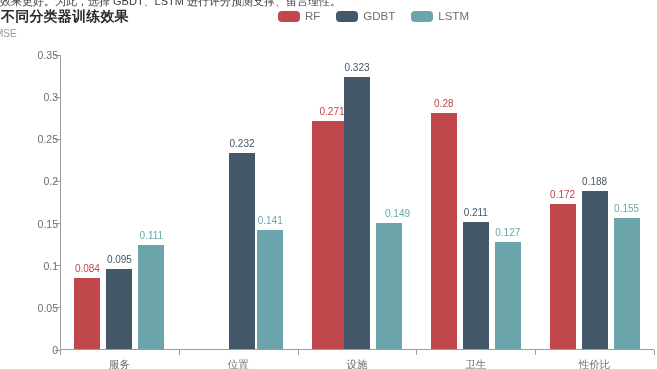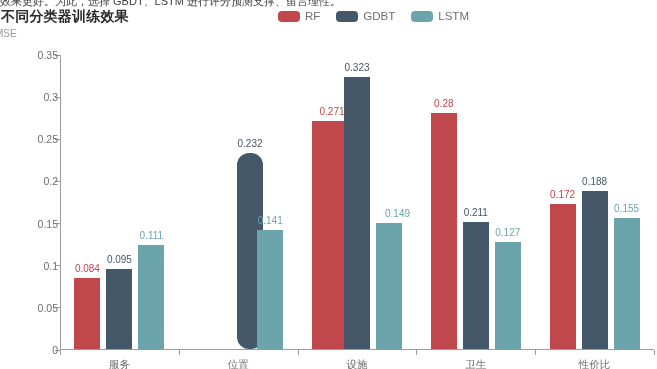--- a/index.html
+++ b/index.html
@@ -192,21 +192,21 @@
         <span class="bar-value" style="color: rgb(192, 71, 75);">0.084</span>
       </div>
       <div class="bar" style="left: 46.4px; height: 80.0714px; background: rgb(68, 88, 106);">
         <span class="bar-value" style="color: rgb(68, 88, 106);">0.095</span>
       </div>
       <div class="bar" style="left: 78.4px; height: 104px; background: rgb(107, 165, 171);">
         <span class="bar-value" style="color: rgb(107, 165, 171);">0.111</span>
       </div>
       <div class="xtick" style="left: 118.8px;"></div>
       <div class="xtick-label" style="left: 178.2px;">位置</div>
-      <div class="bar" style="left: 177px; height: 195.543px; background: rgb(68, 88, 106); border-radius: 12px;">
+      <div class="bar" style="left: 169px; height: 195.543px; background: rgb(68, 88, 106);">
         <span class="bar-value" style="color: rgb(68, 88, 106);">0.232</span>
       </div>
       <div class="bar" style="left: 197.2px; height: 118.843px; background: rgb(107, 165, 171);">
         <span class="bar-value" style="color: rgb(107, 165, 171);">0.141</span>
       </div>
       <div class="xtick" style="left: 237.6px;"></div>
       <div class="xtick-label" style="left: 297px;">设施</div>
       <div class="bar" style="left: 252px; height: 228.414px; background: rgb(192, 71, 75); padding-left: 40px;">
         <span class="bar-value" style="color: rgb(192, 71, 75);">0.271</span>
       </div>

